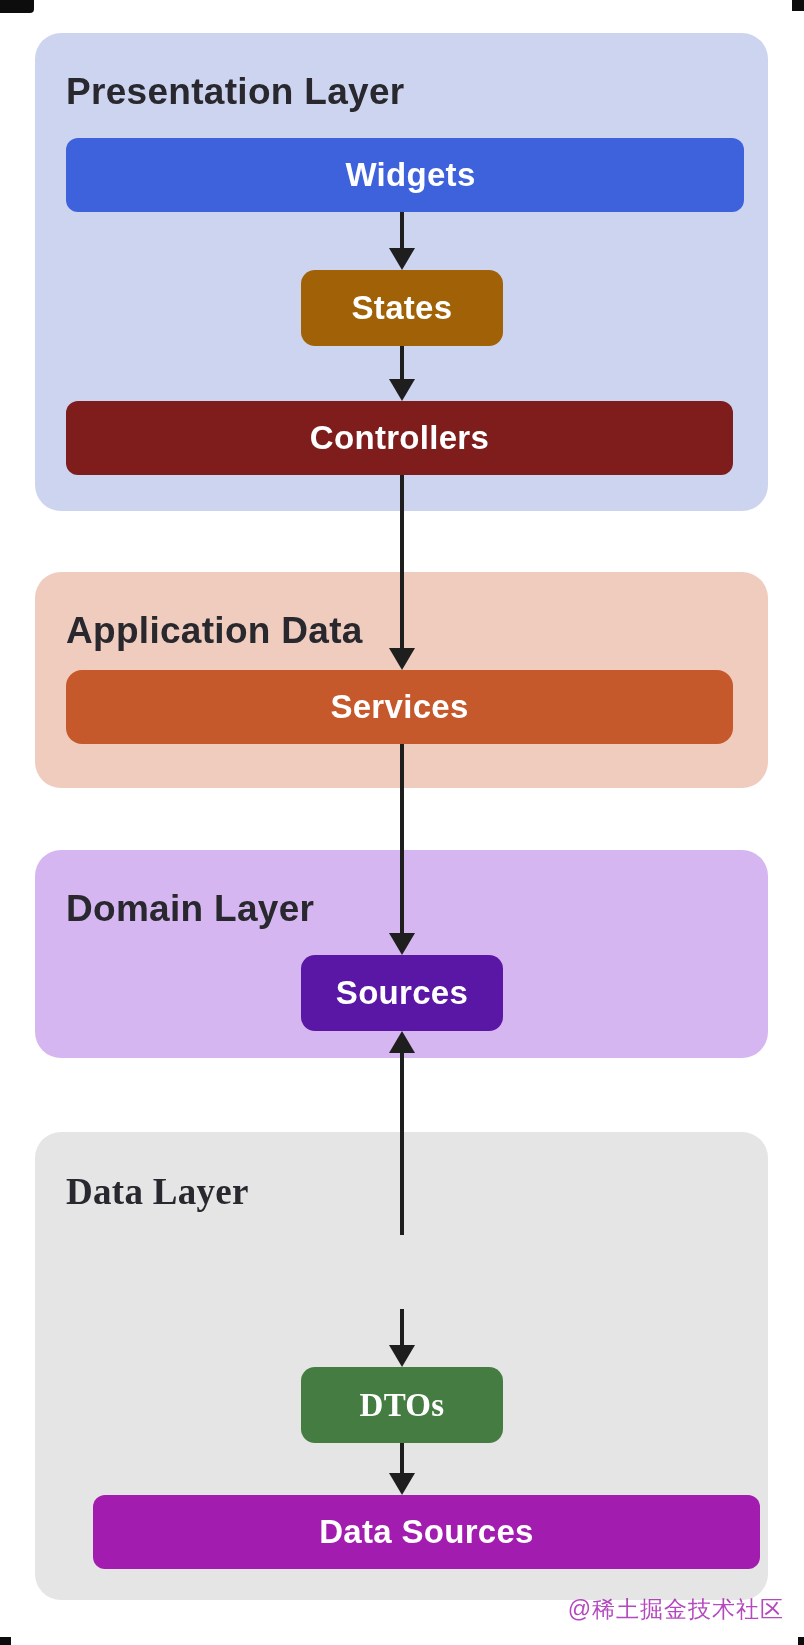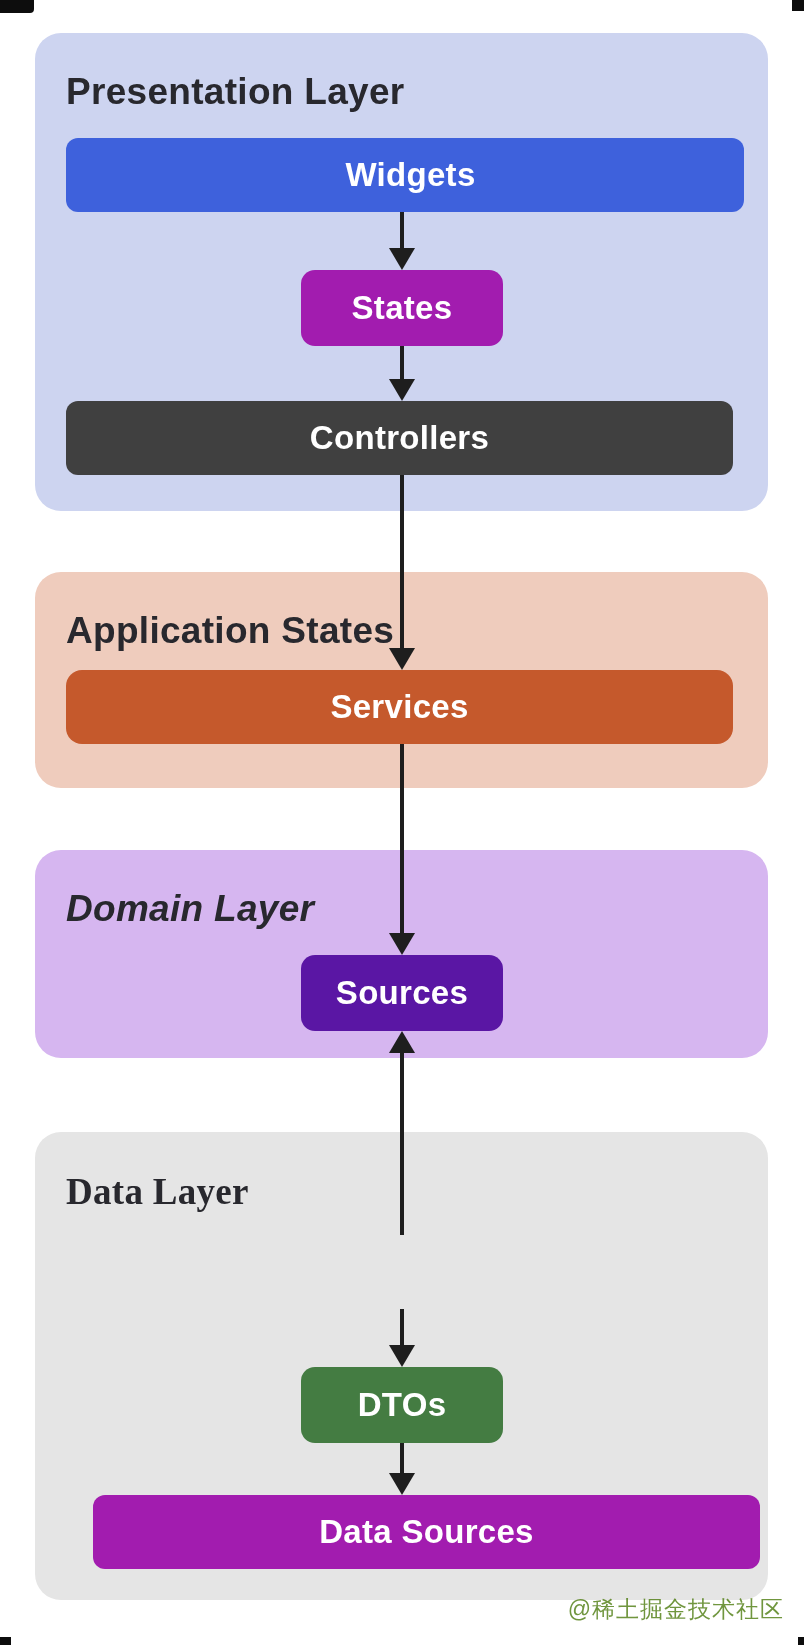--- a/index.html
+++ b/index.html
@@ -41,21 +41,21 @@
   }
   .node.full {left:66px;width:667px;height:74px;}
   .node.small{left:301px;width:202px;height:76px;border-radius:14px;}
 
   #node-widgets      {top:138px;padding-left:11px;}
   #node-states       {top:270px;}
   #node-controllers  {top:401px;}
   #node-services     {top:670px;}
   #node-models       {top:955px;}
   #node-repositories {top:1235px;}
-  #node-dtos         {top:1367px;}
+  #node-dtos         {top:1367px;font-family:Liberation Serif, serif;}
   #node-datasources  {top:1495px;}
 
   
   .shaft{
     position:absolute;left:400px;width:4px;
     background:#1e1e1e;
   }
   .head{
     position:absolute;left:389px;width:0;height:0;
     border-left:13px solid transparent;
@@ -70,21 +70,21 @@
   #a4-shaft{top:744px;height:191px;} #a4-head{top:933px;}
   #a5-head {top:1031px;}             #a5-shaft{top:1051px;height:184px;}
   #a6-shaft{top:1309px;height:38px;} #a6-head{top:1345px;}
   #a7-shaft{top:1443px;height:32px;} #a7-head{top:1473px;}
 
   
   #watermark{
     position:absolute;
     right:20px;top:1594px;
     font-size:23px;
-    color:#4d7c0f;
+    color:#a21caf;
     opacity:.8;
     letter-spacing:1px;
     white-space:nowrap;
   }
   
   .artifact{position:absolute;background:#0d0d0d;}
   #art-tl{left:0;top:0;width:34px;height:13px;border-bottom-right-radius:4px;}
   #art-tr{right:0;top:0;width:12px;height:11px;}
   #art-bl{left:0;bottom:0;width:11px;height:8px;}
   #art-br{right:0;bottom:0;width:6px;height:8px;}
@@ -92,36 +92,36 @@
 </head>
 <body>
 
 <div id="canvas">
 
   <div class="panel" id="panel-presentation" style="background-color: rgb(205, 212, 240);">
     <div class="layer-title">Presentation Layer</div>
   </div>
 
   <div class="panel" id="panel-application" style="background-color: rgb(239, 204, 189);">
-    <div class="layer-title">Application States</div>
+    <div class="layer-title">Application Data</div>
   </div>
 
-  <div class="panel" id="panel-domain" style="background-color: rgb(214, 182, 240); font-style: italic;">
+  <div class="panel" id="panel-domain" style="background-color: rgb(214, 182, 240);">
     <div class="layer-title">Domain Layer</div>
   </div>
 
   <div class="panel" id="panel-data" style="background-color: #e5e5e5; font-family: Liberation Serif, serif;">
     <div class="layer-title">Data Layer</div>
   </div>
 
   <div class="node full" id="node-widgets" style="background-color: rgb(62, 97, 220);">Widgets</div>
 
-  <div class="node small" id="node-states" style="background-color: #a21caf;">States</div>
+  <div class="node small" id="node-states" style="background-color: #a16207;">States</div>
 
-  <div class="node full" id="node-controllers" style="background-color: #404040;">Controllers</div>
+  <div class="node full" id="node-controllers" style="background-color: #7f1d1d;">Controllers</div>
 
   <div class="node full" id="node-services" style="background-color: rgb(197, 89, 44); border-radius: 16px;">Services</div>
 
   <div class="node small" id="node-models" style="background-color: rgb(90, 22, 164);">Sources</div>
 
 
   <div class="node small" id="node-dtos" style="background-color: rgb(68, 124, 66);">DTOs</div>
 
   <div class="node full" id="node-datasources" style="background-color: #a21caf; margin-left: 27px;">Data Sources</div>
 

